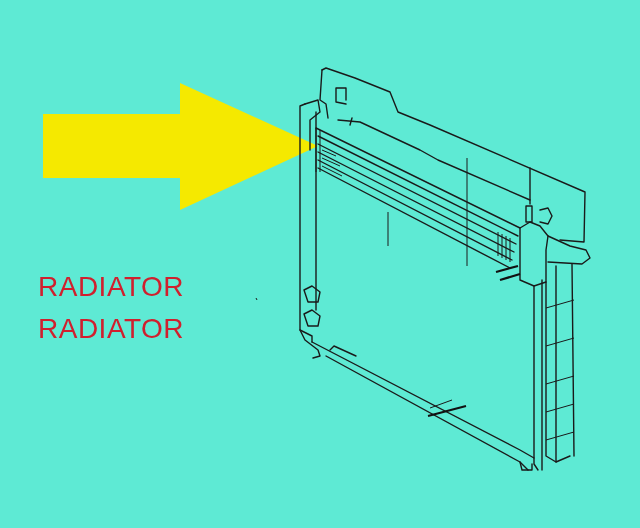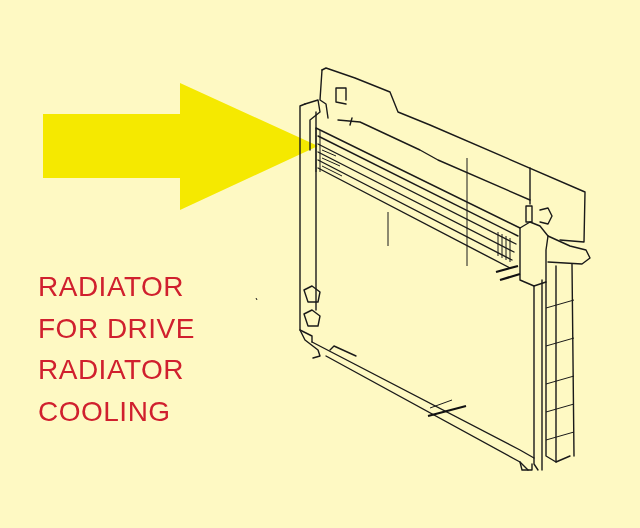--- a/index.html
+++ b/index.html
@@ -1,16 +1,16 @@
 <!DOCTYPE html>
 <html><head>
 <meta charset="utf-8">
 <style>
   html, body { margin: 0; padding: 0; background: #ffffff; }
-  #canvas { position: relative; width: 640px; height: 528px; overflow: hidden; background: #fef9c3; }
+  #canvas { position: relative; width: 640px; height: 528px; overflow: hidden; background: #5eead4; }
   svg { position: absolute; left: 0; top: 0; }
   .label {
     position: absolute; left: 38px; top: 266px;
     font-family: "Liberation Sans", sans-serif;
     font-size: 28px; line-height: 41.5px; color: #d0202e;
     letter-spacing: 0.5px;
   }
   .label div { white-space: nowrap; }
   .ln { fill: none; stroke: #1a1a1a; stroke-width: 1.4; stroke-linejoin: round; stroke-linecap: round; }
   .thin { fill: none; stroke: #1a1a1a; stroke-width: 1; }
@@ -84,17 +84,15 @@
 
     <g>
       <path class="thin" d="M388,212 L388,246"></path>
       <path class="thin" d="M467,158 L467,266"></path>
       <path class="thin" d="M256,298 L257,300"></path>
     </g>
   </svg>
 
   <div class="label">
     <div>RADIATOR</div>
-    <div>FOR DRIVE</div>
     <div>RADIATOR</div>
-    <div>COOLING</div>
   </div>
 </div>
 
 </body></html>

